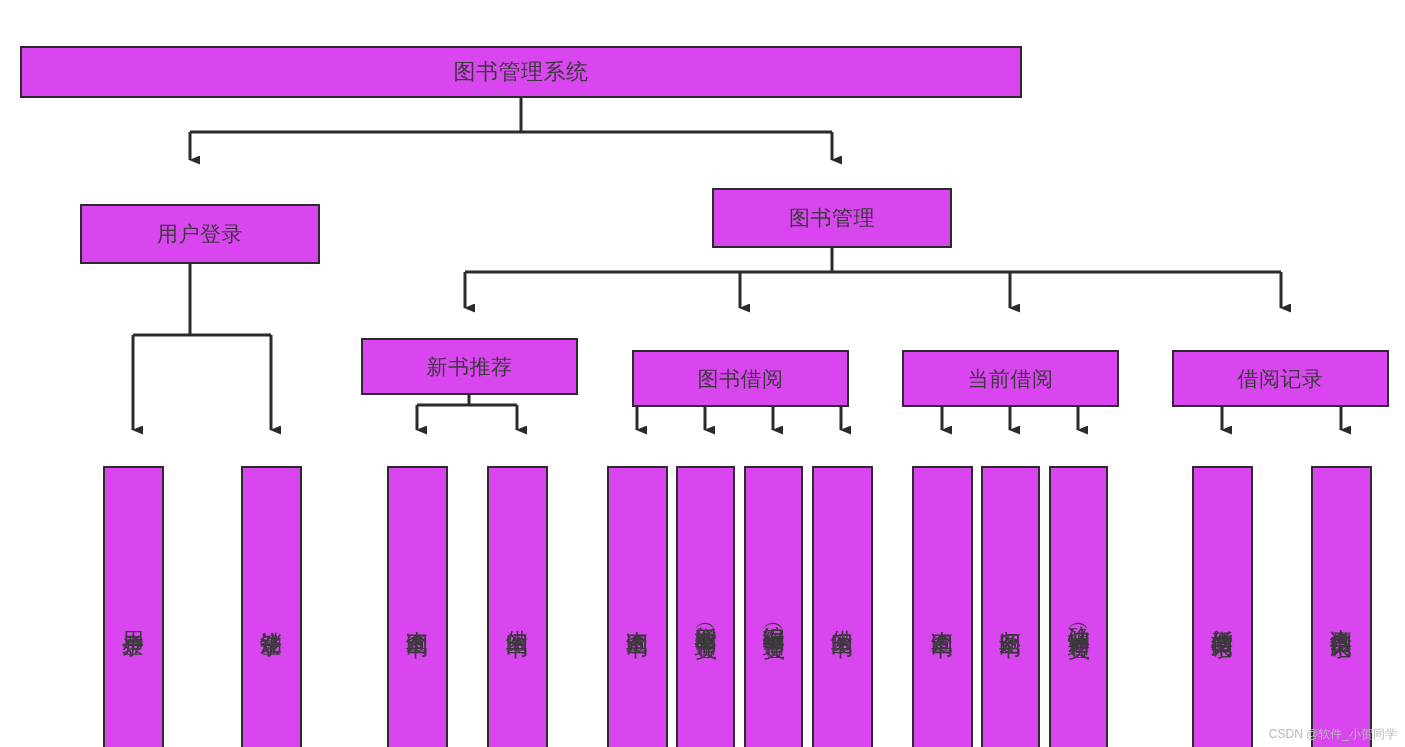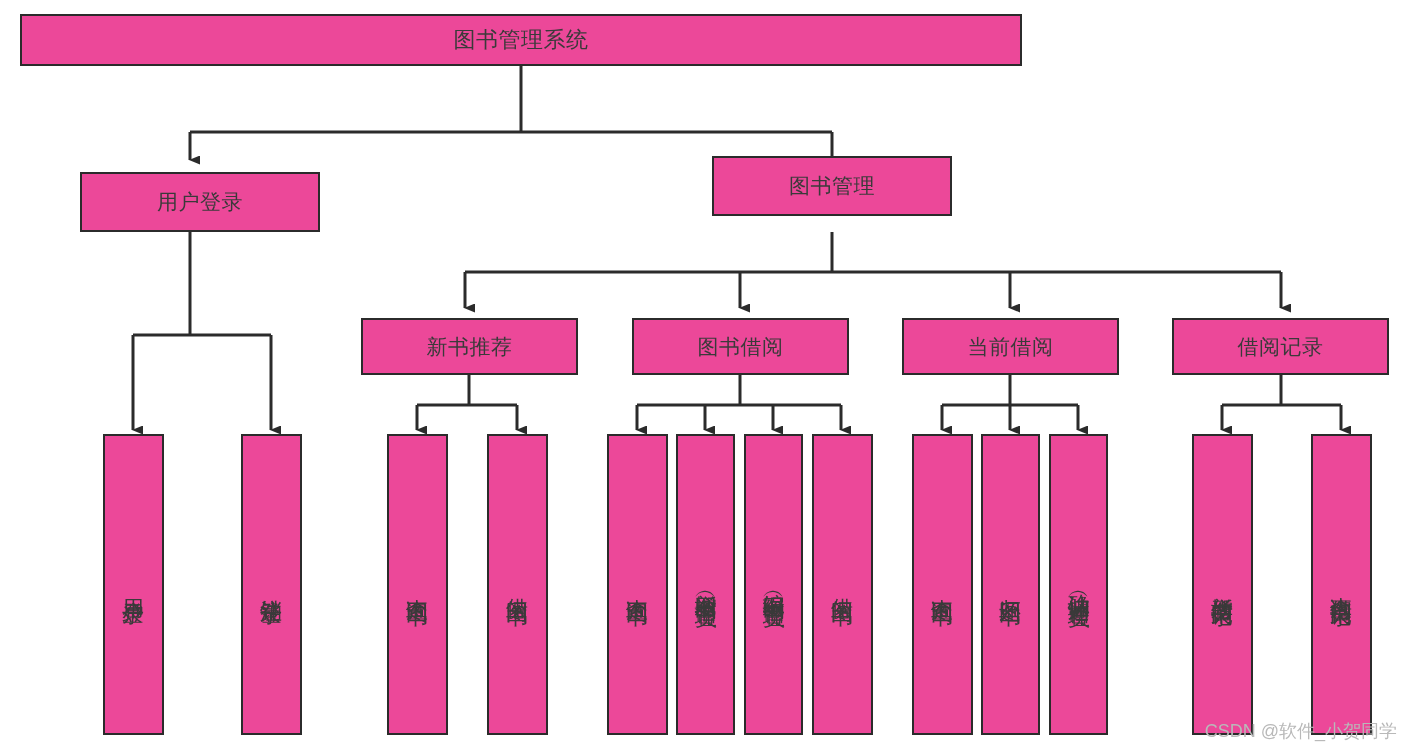--- a/index.html
+++ b/index.html
@@ -20,27 +20,28 @@
   .svg-layer {
     position: absolute;
     left: 0;
     top: 0;
     width: 1405px;
     height: 747px;
   }
   .node {
     position: absolute;
     box-sizing: border-box;
-    background: #ec4899;
+    background: #d946ef;
     border: 2px solid #2b2b2b;
     display: flex;
     align-items: center;
     justify-content: center;
     color: #3a3a3a;
     z-index: 3;
+    margin-top: 32px;
   }
   .node .label {
     display: block;
     text-align: center;
     letter-spacing: 0.5px;
   }
   
   .node.h .label {
     font-size: 21px;
     line-height: 1.1;
@@ -62,21 +63,21 @@
     line-height: 1.32;
     letter-spacing: 2px;
   }
   .node.v.tall .label {
     line-height: 1.3;
   }
   .watermark {
     position: absolute;
     right: 8px;
     bottom: 4px;
-    font-size: 18px;
+    font-size: 12px;
     color: #b9b9b9;
     z-index: 6;
     white-space: nowrap;
     font-family: "Liberation Sans", sans-serif;
   }
 </style>
 </head>
 <body>
 
 <div id="canvas">
@@ -135,21 +136,21 @@
     <span class="label">图书管理系统</span>
   </div>
 
   <div class="node h" style="left:80px; top:172px; width:240px; height:60px;">
     <span class="label">用户登录</span>
   </div>
   <div class="node h" style="left:712px; top:156px; width:240px; height:60px;">
     <span class="label">图书管理</span>
   </div>
 
-  <div class="node h" style="left:361px; top:318px; width:217px; height:57px;">
+  <div class="node h" style="left:361px; top:306px; width:217px; height:57px;">
     <span class="label">新书推荐</span>
   </div>
   <div class="node h" style="left:632px; top:318px; width:217px; height:57px;">
     <span class="label">图书借阅</span>
   </div>
   <div class="node h" style="left:1172px; top:318px; width:217px; height:57px;">
     <span class="label">借阅记录</span>
   </div>
   <div class="node h" style="left:902px; top:318px; width:217px; height:57px;">
     <span class="label">当前借阅</span>

